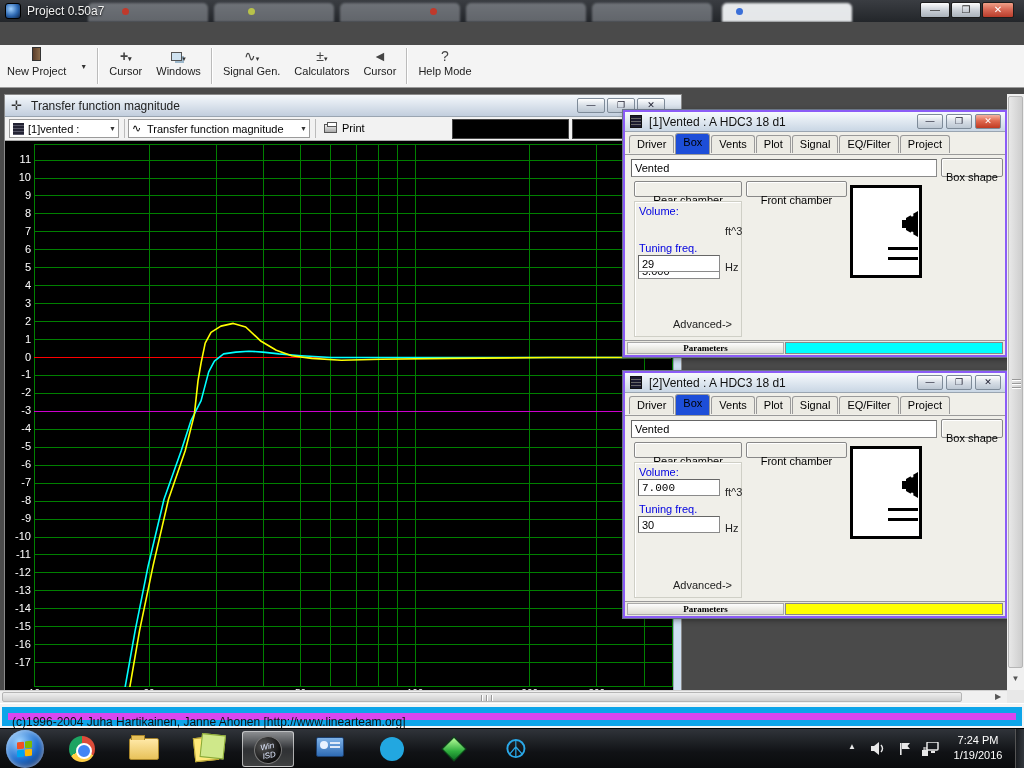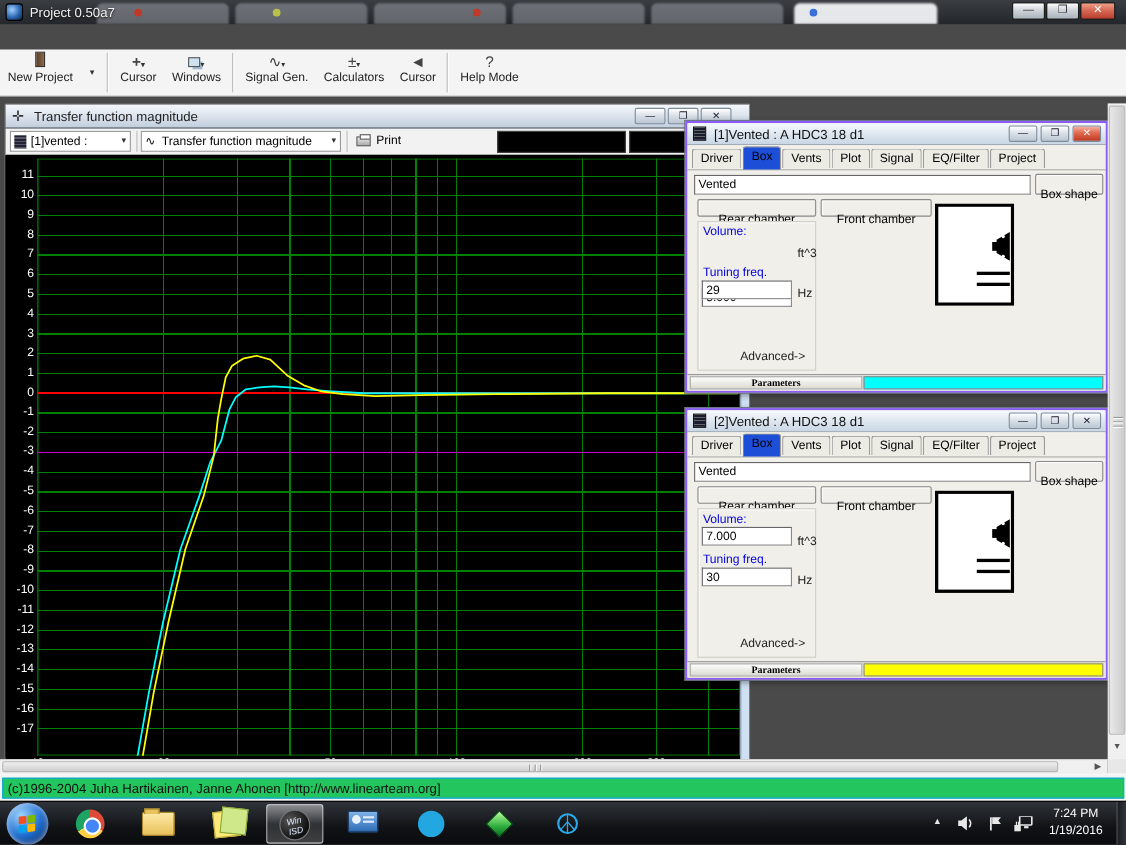--- a/index.html
+++ b/index.html
@@ -100,21 +100,21 @@
   .grip-h{position:absolute;left:3px;width:9px;border-top:1px solid #999;border-bottom:1px solid #fff;height:2px}
   #mdi-vsb .sb-btn{position:absolute;left:1px;top:577px;width:15px;height:17px;text-align:center;font-size:8px;color:#555;line-height:16px}
   #mdi-hsb{left:0;top:690px;width:1007px;height:13px;background:#f0f0f0;border-top:1px solid #d0d0d0}
   #mdi-hsb .thumb{position:absolute;left:2px;top:1px;width:960px;height:10px;background:linear-gradient(#efefef,#cfcfcf);border:1px solid #b5b5b5;border-radius:2px}
   .grip-v{position:absolute;top:2px;width:2px;height:6px;border-left:1px solid #999;border-right:1px solid #fff}
   #mdi-hsb .sb-btn{position:absolute;left:990px;top:0;width:16px;height:12px;text-align:center;font-size:8px;color:#555;line-height:12px}
   #sb-corner{left:1007px;top:690px;width:17px;height:13px;background:#e8e8e8}
 
   
   #status-bar{left:0;top:703px;width:1024px;height:25px;background:#f4f4f4;border-top:1px solid #fff}
-  #status-cell{position:absolute;left:2px;top:3px;right:2px;height:19px;border:1px solid #0ea5e9;background:#22c55e;padding:2px 4px;font-size:12px;color:#111}
+  #status-cell{position:absolute;left:2px;top:3px;right:2px;height:19px;border:6px solid #0ea5e9;background:#d946ef;padding:2px 4px;font-size:12px;color:#111}
 
   
   #taskbar{left:0;top:728px;width:1024px;height:40px;background:linear-gradient(#30343a,#101215 60%,#0a0b0d);border-top:1px solid #000}
   .tb-item{position:absolute;top:2px;width:52px;height:36px;border-radius:3px;text-align:center}
   .tb-item.active{background:linear-gradient(rgba(255,255,255,.45),rgba(255,255,255,.12) 50%,rgba(255,255,255,.22));border:1px solid rgba(255,255,255,.6)}
   .orb{position:absolute;left:6px;top:1px;width:38px;height:38px;border-radius:50%;
        background:radial-gradient(circle at 35% 30%,#9fd4ff,#1f6fd0 50%,#0a2a66 85%);box-shadow:inset 0 0 6px rgba(255,255,255,.7)}
   .flag{position:absolute;left:11px;top:11px;width:16px;height:16px}
   .flag div{position:absolute;width:7px;height:7px;border-radius:1px}
   .chrome{display:inline-block;margin-top:5px;width:26px;height:26px;border-radius:50%;position:relative;
@@ -372,21 +372,21 @@
       <div class="tab-row">
         <span class="tab">Driver</span><span class="tab active">Box</span><span class="tab">Vents</span><span class="tab">Plot</span><span class="tab">Signal</span><span class="tab">EQ/Filter</span><span class="tab">Project</span>
       </div>
       <div class="pw-body">
         <div class="field" style="left:6px;top:4px;width:306px;height:18px">Vented</div>
         <div class="btn3d" style="left:316px;top:3px;width:62px;height:19px">Box shape</div>
         <div class="btn3d" style="left:9px;top:26px;width:108px;height:16px">Rear chamber</div>
         <div class="btn3d" style="left:121px;top:26px;width:101px;height:16px">Front chamber</div>
         <div class="grp" style="left:9px;top:46px;width:108px;height:136px"></div>
         <div class="bluelab" style="left:14px;top:50px">Volume:</div>
-        <input class="field" style="left: 13px; top: 63px; width: 82px; height: 17px;" value="7.000">
+        <input class="field" style="left: 13px; top: 63px; width: 82px; height: 17px; font-family: Liberation Mono, monospace;" value="7.000">
         <div class="unit" style="left:100px;top:70px">ft^3</div>
         <div class="bluelab" style="left:14px;top:87px">Tuning freq.</div>
         <input class="field" style="left: 13px; top: 100px; width: 82px; height: 17px;" value="30">
         <div class="unit" style="left:100px;top:106px">Hz</div>
         <div class="advanced" style="left:48px;top:163px">Advanced-&gt;</div>
         <svg class="boxshape-svg" style="left:225px;top:30px" width="72" height="93" viewBox="0 0 72 93">
           <rect x="1.5" y="1.5" width="69" height="90" fill="#fff" stroke="#000" stroke-width="3"></rect>
           <polygon points="68,26 56,33 56,45 68,52" fill="#000"></polygon>
           <rect x="52" y="35" width="6" height="8" fill="#000"></rect>
           <circle cx="62" cy="30" r="1.5" fill="#fff"></circle>

